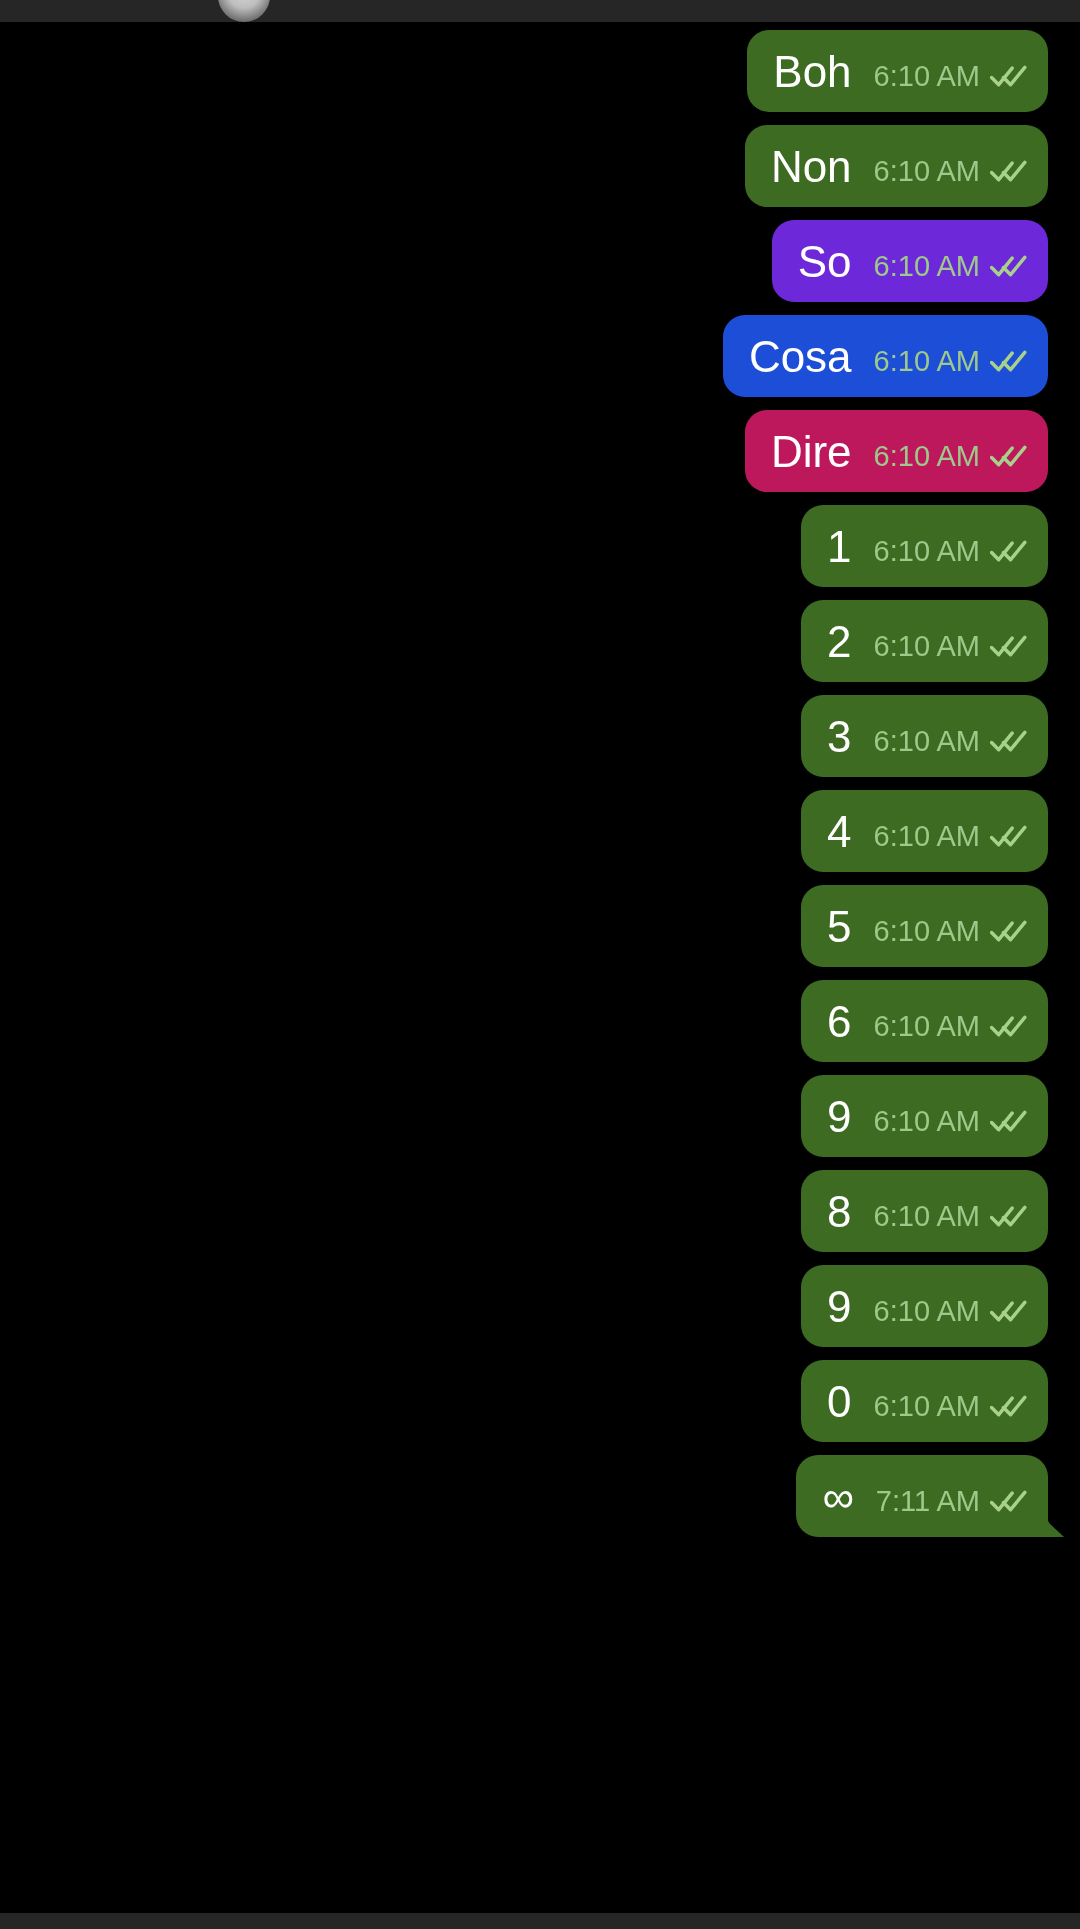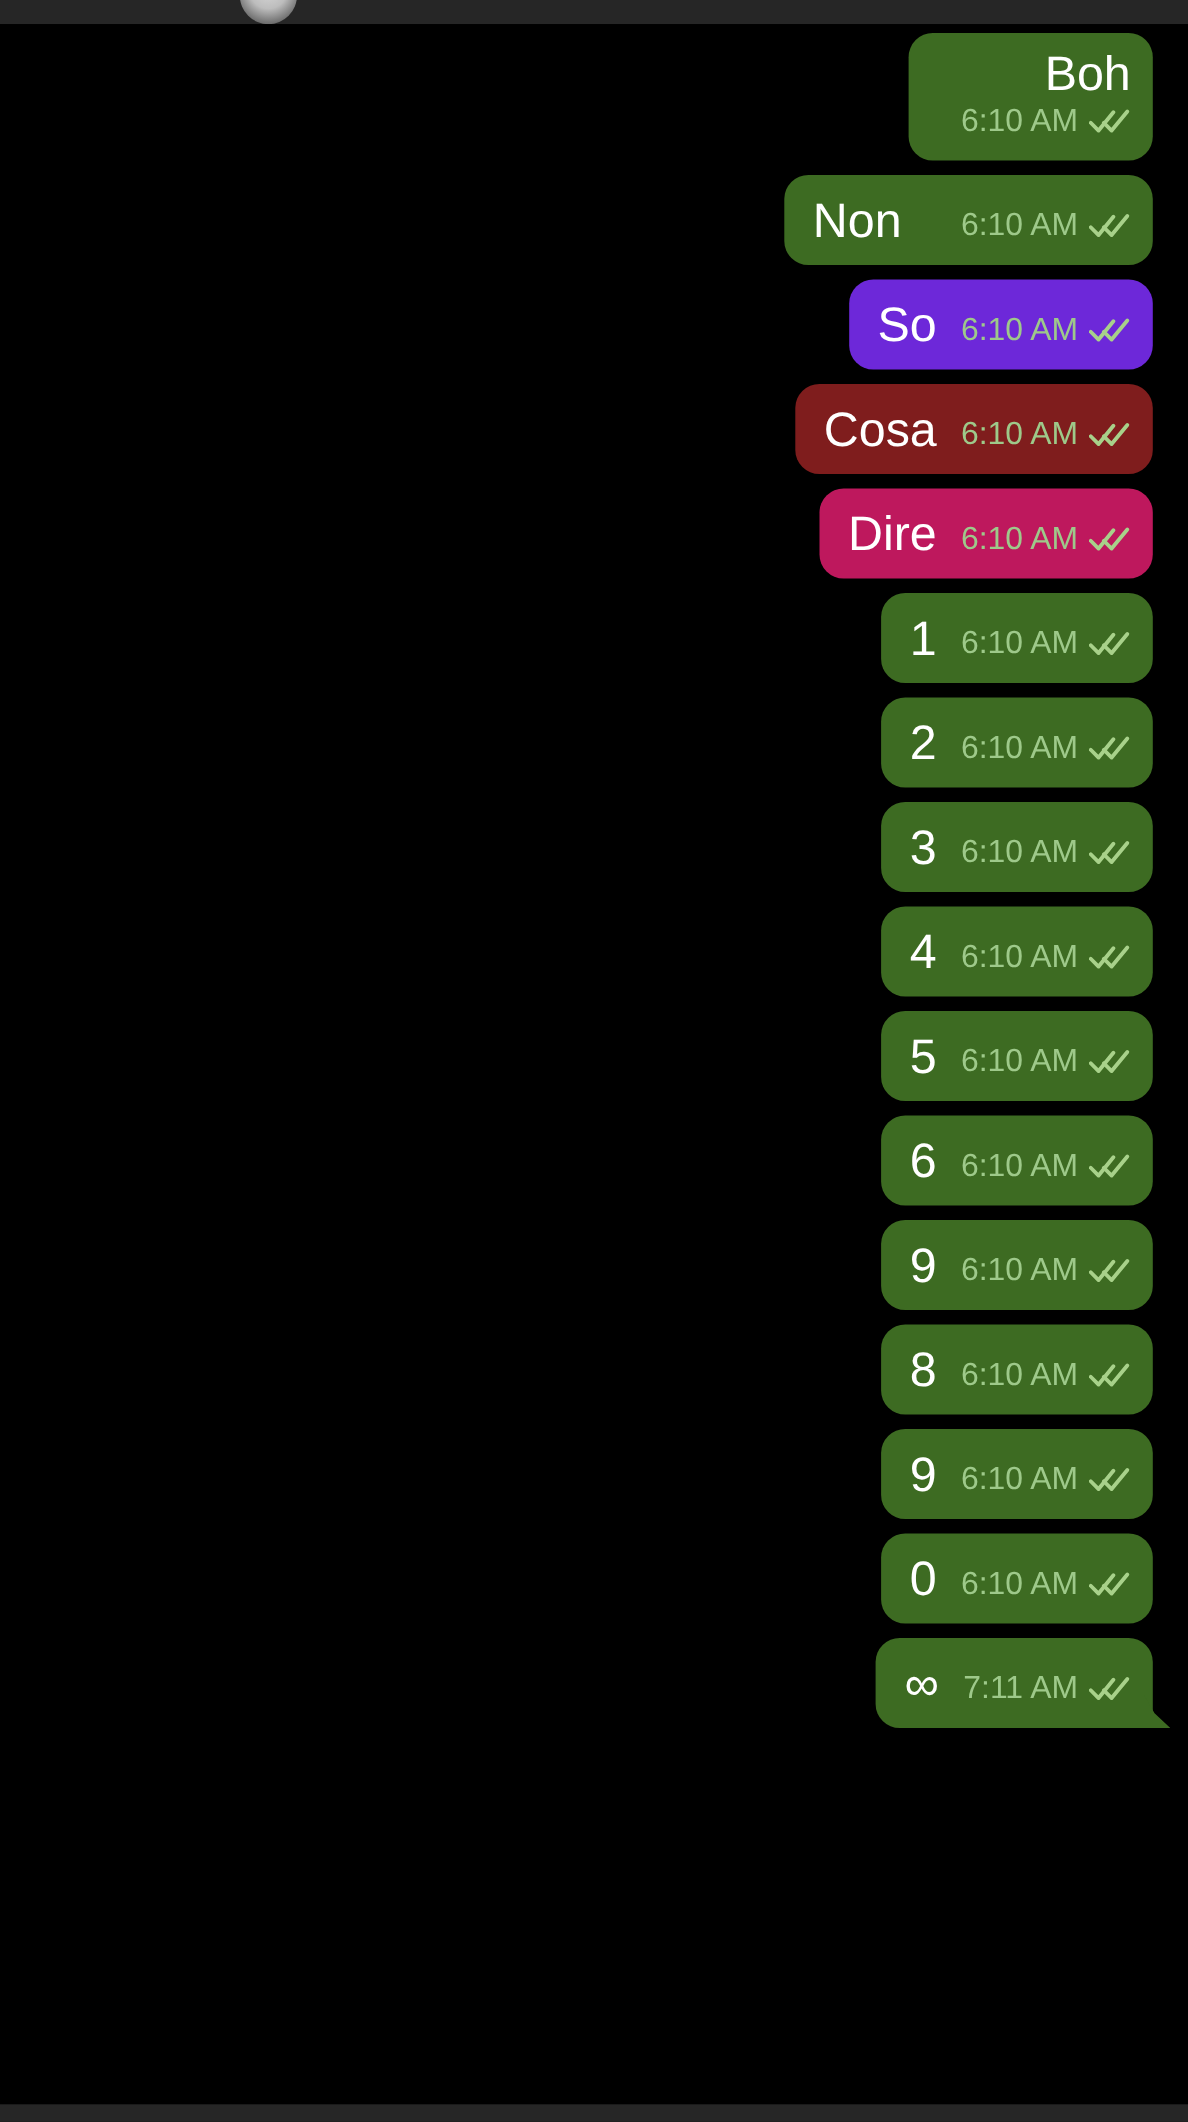--- a/index.html
+++ b/index.html
@@ -121,33 +121,33 @@
 </style>
 </head>
 <body>
 
 <div id="top-bar">
   <div id="top-bar-avatar"></div>
 </div>
 
 <div id="chat-scroll">
     <div class="msg-row">
-      <div class="bubble" style="background: rgb(61, 107, 34); flex-direction: column;">
+      <div class="bubble" style="background: rgb(61, 107, 34);">
         <span class="bubble-text">Boh</span>
         <span class="meta">
           <span class="timestamp">6:10 AM</span>
           <svg class="ticks" viewBox="0 0 24 16">
             <path d="M1 9 L5.5 13.5 L14 3" fill="none" stroke="#a8d18a" stroke-width="2.2" stroke-linecap="round" stroke-linejoin="round"></path>
             <path d="M8.5 9 L13 13.5 L22 2.5" fill="none" stroke="#a8d18a" stroke-width="2.2" stroke-linecap="round" stroke-linejoin="round"></path>
           </svg>
         </span>
       </div>
     </div>
     <div class="msg-row">
-      <div class="bubble" style="background: rgb(61, 107, 34); gap: 32px;">
+      <div class="bubble" style="background: rgb(61, 107, 34);">
         <span class="bubble-text">Non</span>
         <span class="meta">
           <span class="timestamp">6:10 AM</span>
           <svg class="ticks" viewBox="0 0 24 16">
             <path d="M1 9 L5.5 13.5 L14 3" fill="none" stroke="#a8d18a" stroke-width="2.2" stroke-linecap="round" stroke-linejoin="round"></path>
             <path d="M8.5 9 L13 13.5 L22 2.5" fill="none" stroke="#a8d18a" stroke-width="2.2" stroke-linecap="round" stroke-linejoin="round"></path>
           </svg>
         </span>
       </div>
     </div>
@@ -157,21 +157,21 @@
         <span class="meta">
           <span class="timestamp">6:10 AM</span>
           <svg class="ticks" viewBox="0 0 24 16">
             <path d="M1 9 L5.5 13.5 L14 3" fill="none" stroke="#a8d18a" stroke-width="2.2" stroke-linecap="round" stroke-linejoin="round"></path>
             <path d="M8.5 9 L13 13.5 L22 2.5" fill="none" stroke="#a8d18a" stroke-width="2.2" stroke-linecap="round" stroke-linejoin="round"></path>
           </svg>
         </span>
       </div>
     </div>
     <div class="msg-row">
-      <div class="bubble" style="background: #7f1d1d;">
+      <div class="bubble" style="background: #1d4ed8;">
         <span class="bubble-text">Cosa</span>
         <span class="meta">
           <span class="timestamp">6:10 AM</span>
           <svg class="ticks" viewBox="0 0 24 16">
             <path d="M1 9 L5.5 13.5 L14 3" fill="none" stroke="#a8d18a" stroke-width="2.2" stroke-linecap="round" stroke-linejoin="round"></path>
             <path d="M8.5 9 L13 13.5 L22 2.5" fill="none" stroke="#a8d18a" stroke-width="2.2" stroke-linecap="round" stroke-linejoin="round"></path>
           </svg>
         </span>
       </div>
     </div>

